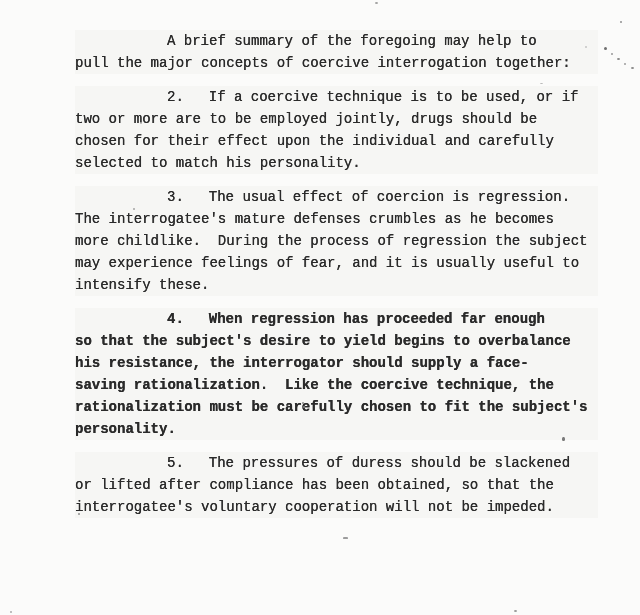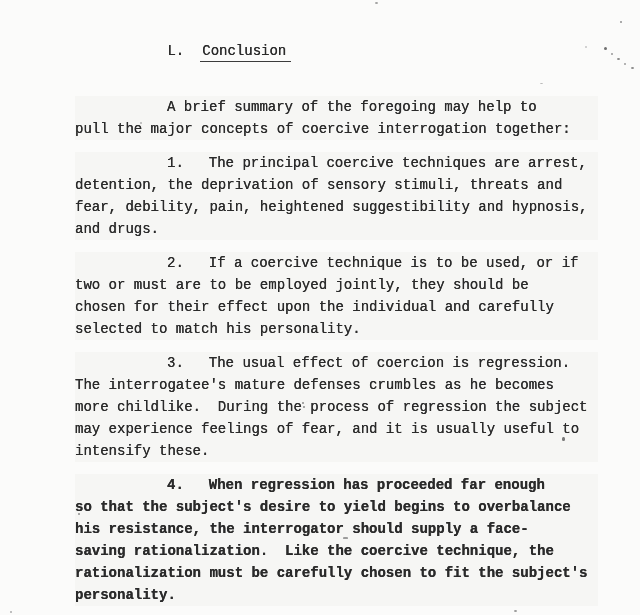--- a/index.html
+++ b/index.html
@@ -62,50 +62,46 @@
   .s16 { left:343px; top:537px; width:5px; height:2px; background:#9c9c9c; border-radius:30%; }
   .s17 { left:514px; top:610px; width:3px; height:2px; background:#999999; }
   .s18 { left:10px;  top:611px; width:2px; height:2px; background:#ababab; }
 </style>
 </head>
 <body>
 
 <div class="page">
   <div class="content">
 
-    <div class="heading">
-      <span>L.</span><span class="heading-title">Conclusion</span>
-    </div>
 
     <p class="para m-intro">A brief summary of the foregoing may help to
 pull the major concepts of coercive interrogation together:</p>
 
-    <p class="para m-p1"><span class="pnum">1.</span><span>The principal coercive techniques are arrest,
-detention, the deprivation of sensory stimuli, threats and
-fear, debility, pain, heightened suggestibility and hypnosis,
-and drugs.</span></p>
 
     <p class="para m-p2"><span class="pnum">2.</span><span>If a coercive technique is to be used, or if
-two or must are to be employed jointly, they should be
+two or more are to be employed jointly, drugs should be
 chosen for their effect upon the individual and carefully
 selected to match his personality.</span></p>
 
     <p class="para m-p3"><span class="pnum">3.</span><span>The usual effect of coercion is regression.
 The interrogatee's mature defenses crumbles as he becomes
 more childlike.  During the process of regression the subject
 may experience feelings of fear, and it is usually useful to
 intensify these.</span></p>
 
     <p class="para m-p4"><span class="pnum">4.</span><span>When regression has proceeded far enough
 so that the subject's desire to yield begins to overbalance
 his resistance, the interrogator should supply a face-
 saving rationalization.  Like the coercive technique, the
 rationalization must be carefully chosen to fit the subject's
 personality.</span></p>
 
+    <p class="para m-p5"><span class="pnum">5.</span><span>The pressures of duress should be slackened
+or lifted after compliance has been obtained, so that the
+interrogatee's voluntary cooperation will not be impeded.</span></p>
 
   </div>
 
   <div class="speck s1"></div>
   <div class="speck s2"></div>
   <div class="speck s3"></div>
   <div class="speck s4"></div>
   <div class="speck s5"></div>
   <div class="speck s6"></div>
   <div class="speck s7"></div>

